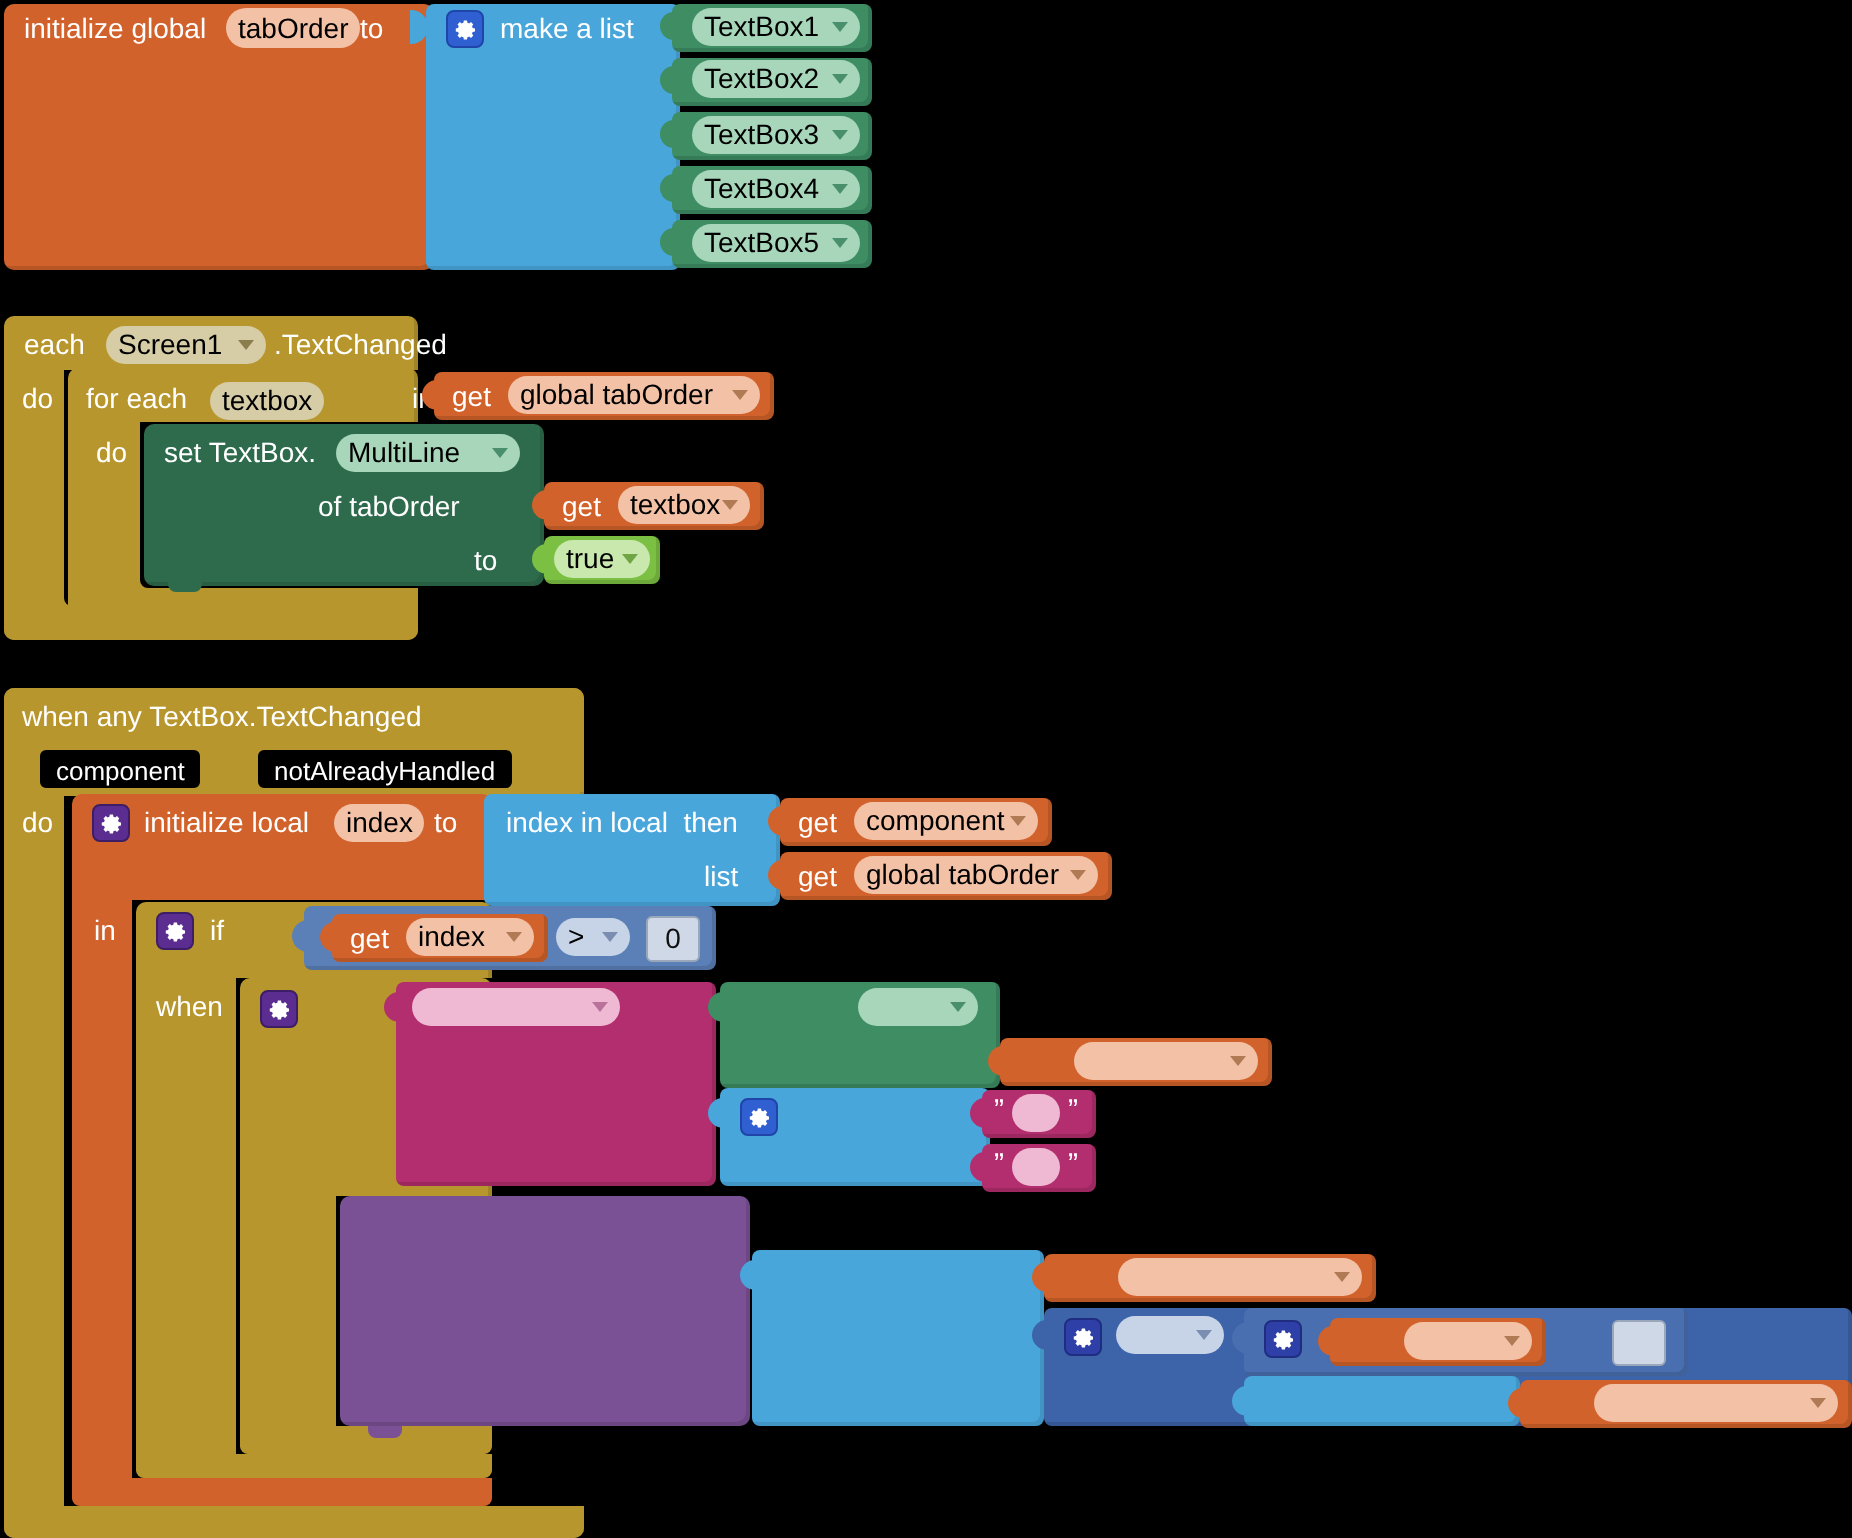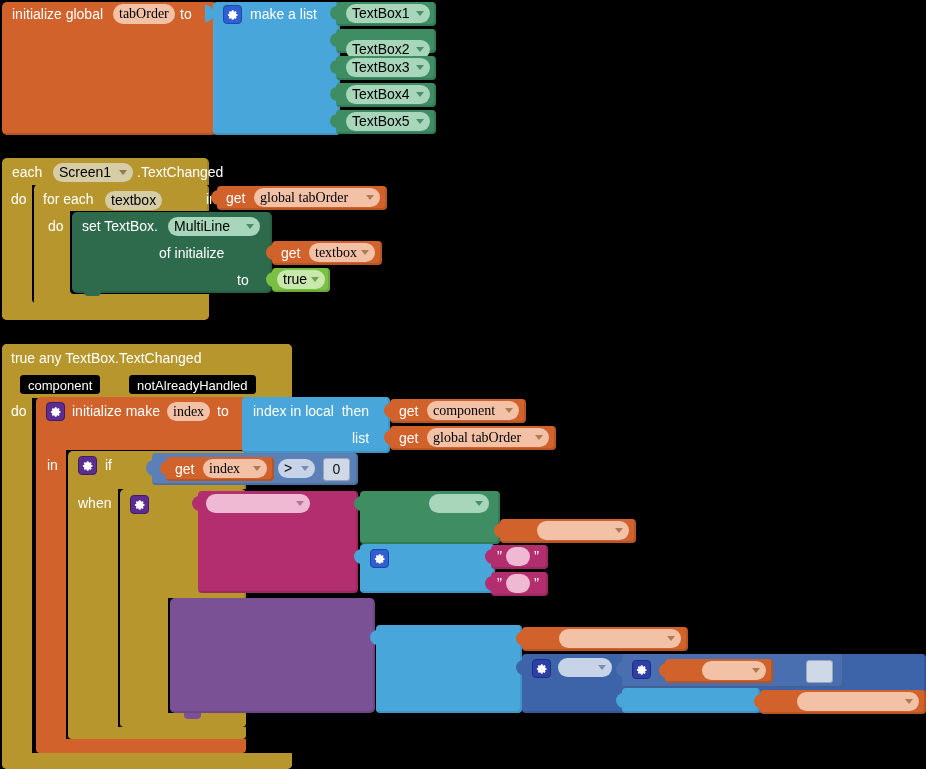--- a/index.html
+++ b/index.html
@@ -35,21 +35,21 @@
         display:flex;align-items:center;justify-content:center;}
   .gear svg{width:12px;height:12px;display:block;}
 
   
   .plug{position:absolute;width:8px;height:16px;}
   .plug:before{content:"";position:absolute;left:0;top:0;width:8px;height:16px;
        border-radius:0 8px 8px 0;}
 
   
   .c-var   {background:#D1622B;}            
-  .c-var-f {background:#F3C1A6;font-family:Liberation Serif, serif;}
+  .c-var-f {background:#F3C1A6;}
   .c-list  {background:#49A6DB;}
   .c-comp  {background:#3E8D63;}            
   .c-comp-f{background:#A7D6BB;}
   .c-ctrl  {background:#B8962E;}            
   .c-logic {background:#7BC043;}            
   .c-logic-f{background:#C9E8AE;}
   .c-text  {background:#B32E6E;}            
   .c-text-f{background:#EFB9D3;}
   .c-math  {background:#3D63A8;}            
   .c-math-f{background:#C7D4E8;}
@@ -82,21 +82,21 @@
   </div>
   <div class="lbl" style="left:250px;top:7px;">make a list</div>
 
   <div class="blk c-comp" style="left:336px;top:2px;width:100px;height:24px;box-shadow:inset -2px -2px 0 rgba(0,0,0,.12);"></div>
   <div class="fld c-comp-f" style="left:346px;top:4px;width:84px;">
     <span class="cap">TextBox1</span>
     <span class="ar" style="border-top:5px solid #4a8f6d;margin-left:auto;"></span>
   </div>
 
   <div class="blk c-comp" style="left:336px;top:29px;width:100px;height:24px;box-shadow:inset -2px -2px 0 rgba(0,0,0,.12);"></div>
-  <div class="fld c-comp-f" style="left:346px;top:40px;width:84px;">
+  <div class="fld c-comp-f" style="left:346px;top:30px;width:84px;">
     <span class="cap">TextBox2</span>
     <span class="ar" style="border-top:5px solid #4a8f6d;margin-left:auto;"></span>
   </div>
 
   <div class="blk c-comp" style="left:336px;top:56px;width:100px;height:24px;box-shadow:inset -2px -2px 0 rgba(0,0,0,.12);"></div>
   <div class="fld c-comp-f" style="left:346px;top:58px;width:84px;">
     <span class="cap">TextBox3</span>
     <span class="ar" style="border-top:5px solid #4a8f6d;margin-left:auto;"></span>
   </div>
 
@@ -147,55 +147,55 @@
   </div>
 
   <div class="lbl" style="left:48px;top:219px;">do</div>
 
   <div class="blk c-comp-dark" style="left:72px;top:212px;width:200px;height:81px;border-radius:5px;box-shadow:inset -2px -2px 0 rgba(0,0,0,.12);"></div>
   <div class="lbl" style="left:82px;top:219px;">set TextBox.</div>
   <div class="fld c-comp-f" style="left:168px;top:217px;width:92px;">
     <span class="cap">MultiLine</span>
     <span class="ar" style="border-top:5px solid #4a8f6d;margin-left:auto;"></span>
   </div>
-  <div class="lbl" style="left:159px;top:246px;">of initialize</div>
+  <div class="lbl" style="left:159px;top:246px;">of tabOrder</div>
 
   <div class="blk c-var" style="left:272px;top:241px;width:110px;height:24px;box-shadow:inset -2px -2px 0 rgba(0,0,0,.12);"></div>
   <div style="position:absolute;left:266px;top:245px;width:8px;height:15px;background:#D1622B;border-radius:8px 0 0 8px;"></div>
   <div class="lbl" style="left:281px;top:246px;">get</div>
   <div class="fld c-var-f" style="left:309px;top:243px;width:66px;">
     <span class="cap">textbox</span>
     <span class="ar" style="border-top:5px solid #b07a55;margin-left:auto;"></span>
   </div>
 
   <div class="lbl" style="left:237px;top:273px;">to</div>
   <div class="blk c-logic" style="left:272px;top:268px;width:58px;height:24px;box-shadow:inset -2px -2px 0 rgba(0,0,0,.12);"></div>
   <div style="position:absolute;left:266px;top:272px;width:8px;height:15px;background:#7BC043;border-radius:8px 0 0 8px;"></div>
   <div class="fld c-logic-f" style="left:277px;top:270px;width:48px;">
     <span class="cap">true</span>
     <span class="ar" style="border-top:5px solid #6fa544;margin-left:auto;"></span>
   </div>
 
   <div class="blk c-ctrl" style="left:2px;top:344px;width:290px;height:425px;border-radius:5px;box-shadow:inset -2px -2px 0 rgba(0,0,0,.12);"></div>
   <div style="position:absolute;left:2px;top:344px;width:290px;height:52px;background:#B8962E;border-radius:5px 5px 0 0;"></div>
-  <div class="lbl" style="left:11px;top:351px;">true any TextBox.TextChanged</div>
+  <div class="lbl" style="left:11px;top:351px;">when any TextBox.TextChanged</div>
   <div class="param" style="left:20px;top:375px;">component</div>
   <div class="param" style="left:129px;top:375px;">notAlreadyHandled</div>
   <div style="position:absolute;left:32px;top:398px;width:260px;height:356px;background:#000;"></div>
   <div class="lbl" style="left:11px;top:404px;">do</div>
 
   <div class="blk c-var" style="left:36px;top:397px;width:210px;height:356px;border-radius:5px;box-shadow:inset -2px -2px 0 rgba(0,0,0,.12);"></div>
   <div style="position:absolute;left:66px;top:450px;width:180px;height:289px;background:#000;"></div>
   <div class="gear" style="left:46px;top:402px;background:#5B2D91;border:1px solid #3d1d66;">
     <svg viewBox="0 0 24 24" fill="#fff">
         <path d="M12 8a4 4 0 100 8 4 4 0 000-8zm0 6.2a2.2 2.2 0 110-4.4 2.2 2.2 0 010 4.4z"></path>
         <path d="M21 13.6v-3.2l-2.3-.4a7 7 0 00-.7-1.7l1.3-1.9-2.3-2.3-1.9 1.3a7 7 0 00-1.7-.7L13 2.4h-3.2l-.4 2.3a7 7 0 00-1.7.7L5.8 4.1 3.5 6.4l1.3 1.9a7 7 0 00-.7 1.7l-2.3.4v3.2l2.3.4c.16.6.4 1.16.7 1.7l-1.3 1.9 2.3 2.3 1.9-1.3c.54.3 1.1.54 1.7.7l.4 2.3H13l.4-2.3c.6-.16 1.16-.4 1.7-.7l1.9 1.3 2.3-2.3-1.3-1.9c.3-.54.54-1.1.7-1.7l2.3-.4z"></path>
       </svg>
   </div>
-  <div class="lbl" style="left:72px;top:404px;">initialize make</div>
+  <div class="lbl" style="left:72px;top:404px;">initialize local</div>
   <div class="fld c-var-f" style="left:167px;top:402px;">
     <span class="cap">index</span>
   </div>
   <div class="lbl" style="left:217px;top:404px;">to</div>
 
   <div class="blk c-list" style="left:242px;top:397px;width:148px;height:56px;box-shadow:inset -2px -2px 0 rgba(0,0,0,.10);"></div>
   <div class="lbl" style="left:253px;top:404px;">
     <span>index in local</span>&nbsp;&nbsp;<span>then</span>
   </div>
   <div class="lbl" style="left:352px;top:431px;">list</div>

